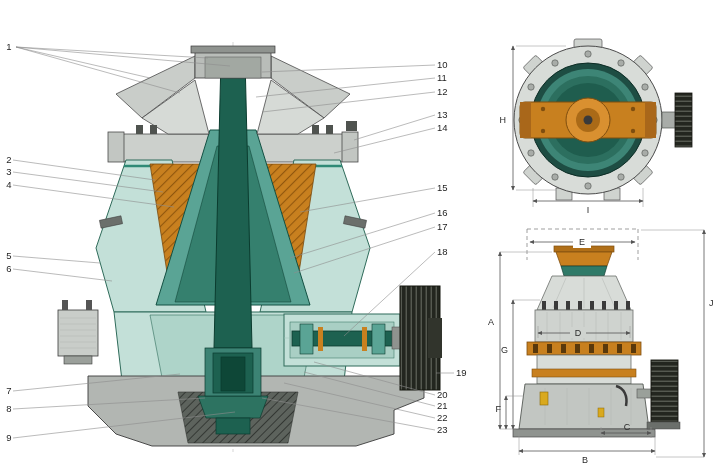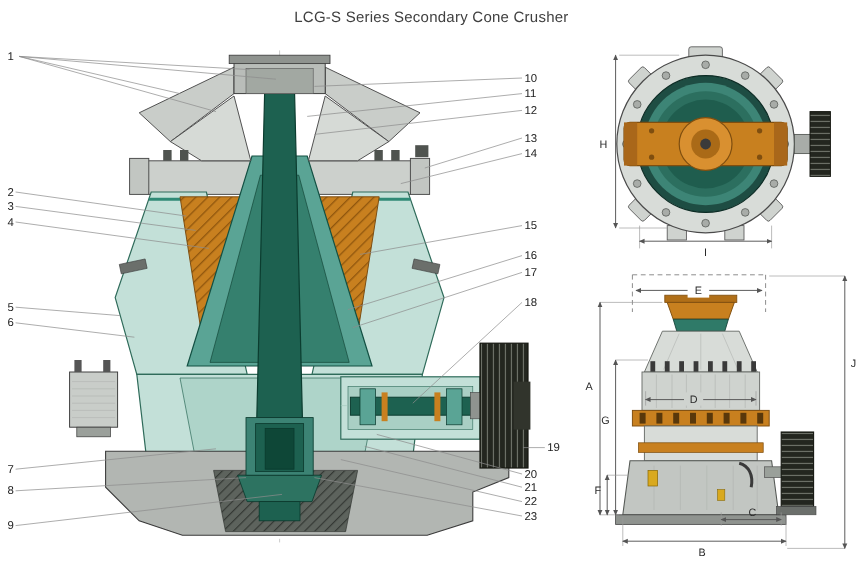--- a/index.html
+++ b/index.html
@@ -13,21 +13,20 @@
   .leader{stroke:#8d8d8d;stroke-width:.6;fill:none;}
   .dimline{stroke:#555;stroke-width:.8;fill:none;}
   .extline{stroke:#999;stroke-width:.55;fill:none;}
   .dashed{stroke:#777;stroke-width:.7;stroke-dasharray:4 3;fill:none;}
   .seam{stroke:#b0b4b0;stroke-width:.5;}
 </style>
 </head>
 <body>
 
 <div class="screen">
-  <div class="title">LCG-S Series Secondary Cone Crusher</div>
 
   <svg width="719" height="469" viewBox="0 0 719 469">
     <defs>
       <marker id="arr" viewBox="0 0 10 10" refX="8" refY="5" markerWidth="6.5" markerHeight="6.5" orient="auto-start-reverse">
         <path d="M0,1 L9,5 L0,9 Z" fill="#555"></path>
       </marker>
       <pattern id="hOr" width="7" height="7" patternUnits="userSpaceOnUse" patternTransform="rotate(45)">
         <rect width="7" height="7" fill="#c8801f"></rect>
         <line x1="0" y1="0" x2="0" y2="7" stroke="#91570e" stroke-width="2.2"></line>
       </pattern>

